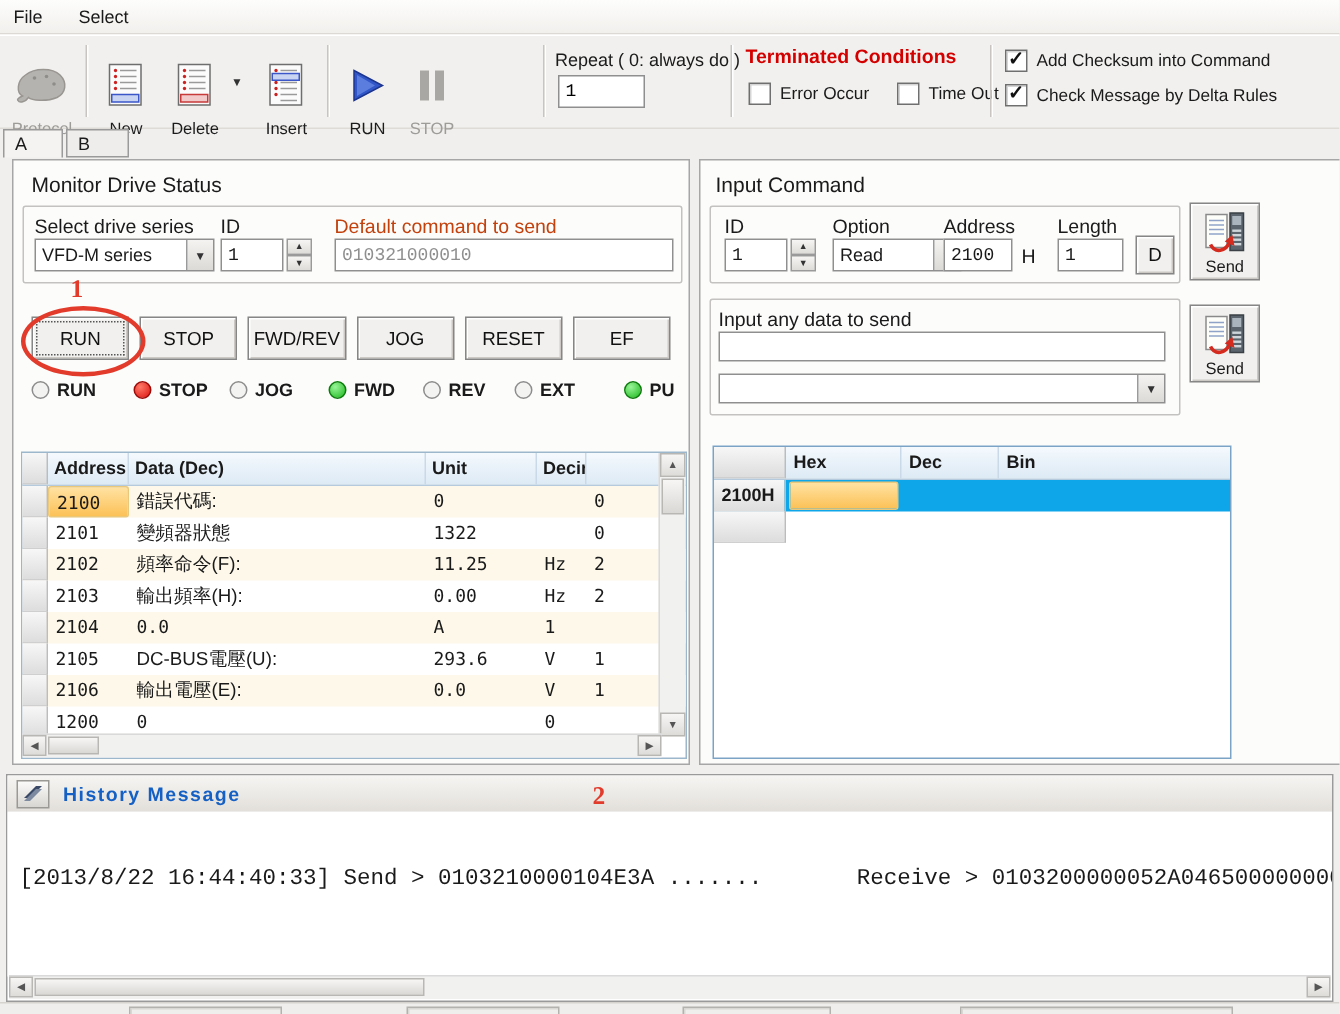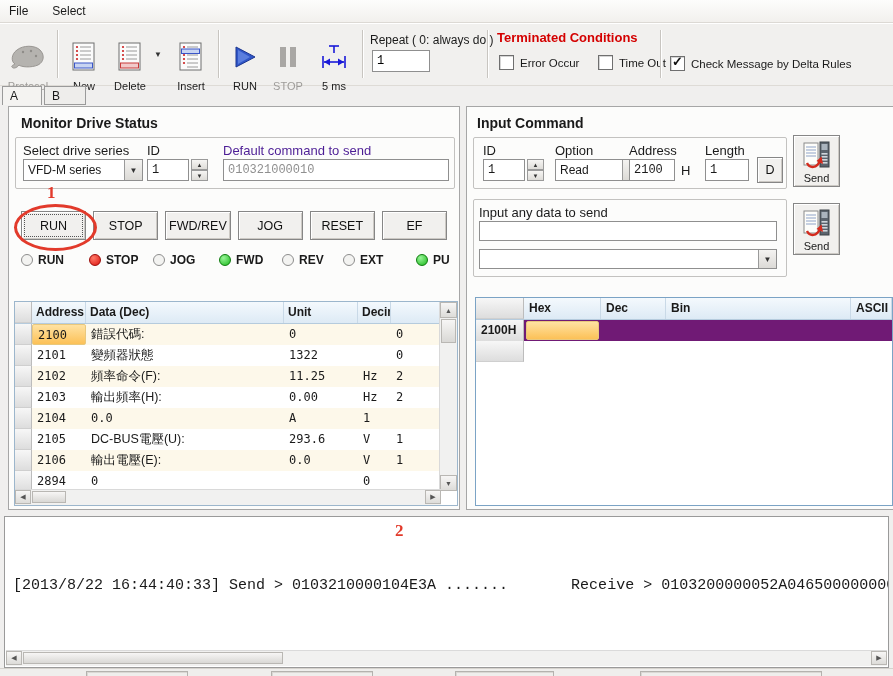--- a/index.html
+++ b/index.html
@@ -24,24 +24,24 @@
   .term-title{position:absolute;left:497px;top:6px;font-size:13px;font-weight:bold;color:#d40000}
   .cb{position:absolute;display:flex;align-items:center;gap:6px;font-size:11.5px}
   .cb .box{width:13px;height:13px;background:#fff;border:1px solid #6f6f6f;box-shadow:inset 1px 1px 0 #d5d5d5;position:relative}
   .cb[data-checked="true"] .box::after{content:"\2713";position:absolute;left:1px;top:-3px;font-size:13px;font-weight:bold;color:#111}
   
   .tab{top:86px;height:19px;font-size:12px;display:flex;align-items:center;justify-content:flex-start;padding-left:7px;box-sizing:border-box}
   .tab.active{left:2px;width:40px;background:#f4f3f1;border:1px solid #9a9a9a;border-bottom:none}
   .tab.inactive{left:44px;width:42px;background:#eeedeb;border:1px solid #9a9a9a}
   
   .panel{background:#fcfcfb;border:1px solid #a6a6a6}
-  .panel-title{position:absolute;left:12px;top:8px;font-size:14px;font-weight:bold}
+  .panel-title{position:absolute;left:12px;top:8px;font-size:14px;font-weight:normal}
   .gbox{position:absolute;border:1px solid #c3c2c0;border-radius:2px}
   .flabel{position:absolute;font-size:13px;white-space:nowrap}
-  .flabel.dis{color:#4c1d95}
+  .flabel.dis{color:#c2410c}
   .fld{position:absolute;height:22px;background:#fff;border:1px solid #8f8f8f;box-sizing:border-box;
     font-size:12px;font-family:"Liberation Mono",monospace;padding:3px 4px;white-space:nowrap;overflow:hidden}
   .fld.gray{color:#8f8f8f}
   .select{display:flex;align-items:center;justify-content:space-between;font-family:"Liberation Sans",sans-serif;padding:0 0 0 4px}
   .dda{width:17px;height:100%;background:linear-gradient(#f4f3f1,#dcdad6);border-left:1px solid #9a9a9a;
     display:flex;align-items:center;justify-content:center;font-size:8px;color:#333}
   .spin{position:absolute;width:17px;height:22px;display:flex;flex-direction:column}
   .spin span{flex:1;background:linear-gradient(#f6f5f3,#dedcd8);border:1px solid #9a9a9a;font-size:6px;
     display:flex;align-items:center;justify-content:center;color:#333}
   .pbtn{height:27px;background:#f1f0ee;border:1px solid #868686;box-shadow:inset 1px 1px 0 #ffffff,inset -1px -1px 0 #ccc9c4;
@@ -64,21 +64,21 @@
   .grow .cell{padding-left:5px;overflow:hidden;white-space:nowrap;box-sizing:border-box}
   .grow .num{font-family:"DejaVu Sans Mono",monospace;font-size:12px}
   .grow .cname{font-size:12.5px}
   .cell.sel{background:linear-gradient(#ffe2a2,#fcc157);border:1px solid #e9c87c;border-radius:2px}
   .vsb{position:absolute;right:0;top:0;width:17px;height:189px;background:#f1f1f0;border-left:1px solid #d9d9d9}
   .hsb{position:absolute;left:0;bottom:0;height:15px;background:#f1f1f0;border-top:1px solid #d9d9d9}
   .sb-btn{background:linear-gradient(#f7f6f5,#dddcd9);border:1px solid #b9b7b3;color:#555;
     display:flex;align-items:center;justify-content:center;font-size:7px;box-sizing:border-box}
   .sb-thumb{background:linear-gradient(#f7f6f5,#d9d8d5);border:1px solid #b9b7b3;box-sizing:border-box}
   
-  .itable{position:absolute;left:8px;top:190px;width:418px;height:209px;background:#fff;border:1px solid #7ba3c5;box-sizing:border-box;overflow:hidden}
+  .itable{position:absolute;left:8px;top:190px;width:346px;height:209px;background:#fff;border:1px solid #7ba3c5;box-sizing:border-box;overflow:hidden}
   .igrow{display:grid;grid-template-columns:48px 77px 65px 185px 1fr;height:21px;line-height:21px;font-size:12px}
   .igrow.ghead > div{padding-left:5px}
   .igrow .rhc{background:linear-gradient(#f7f7f7,#dddddd);border-right:1px solid #bcbcbc;border-bottom:1px solid #cfcfcf;
     font-weight:bold;padding-left:5px;box-sizing:border-box}
   .hexsel{margin:1px 2px;height:17px;background:linear-gradient(#ffe2a2,#fcc157);border:1px solid #e9c87c;border-radius:2px}
   .sendbtn{position:absolute;width:47px;height:52px;background:#f1f0ee;border:1px solid #868686;
     box-shadow:inset 1px 1px 0 #ffffff,inset -1px -1px 0 #ccc9c4;display:flex;flex-direction:column;align-items:center;
     justify-content:flex-end;padding-bottom:2px;font-size:11px;box-sizing:border-box}
   .sendbtn svg{margin-bottom:1px}
   
@@ -211,36 +211,20 @@
   <div class="tbtn disabled" style="left:268px;width:40px">
     <span class="ticon">
       <svg width="22" height="24" viewBox="0 0 22 24">
         <rect x="3" y="2" width="6" height="20" fill="#a9a7a4"></rect>
           <rect x="13" y="2" width="6" height="20" fill="#a9a7a4"></rect>
       </svg>
     </span>
     <span>STOP</span>
   </div>
 
-  <div class="tbtn" style="left:310px;width:48px">
-    <span class="ticon">
-      <svg width="30" height="26" viewBox="0 0 30 26">
-        <g stroke="#1a1ad8" stroke-width="1.6" fill="none">
-          <line x1="15" y1="2" x2="15" y2="9"></line>
-            <line x1="10" y1="2" x2="20" y2="2"></line>
-          <line x1="4" y1="12" x2="4" y2="24"></line>
-            <line x1="26" y1="12" x2="26" y2="24"></line>
-          <line x1="5" y1="18" x2="25" y2="18"></line>
-        </g>
-        <polygon points="5,18 11,14.5 11,21.5" fill="#1a1ad8"></polygon>
-        <polygon points="25,18 19,14.5 19,21.5" fill="#1a1ad8"></polygon>
-      </svg>
-    </span>
-    <span>5 ms</span>
-  </div>
 
   <div class="tsep" style="left:362px"></div>
 
   <div class="repeat-label">Repeat ( 0: always do )</div>
   <input class="fld repeat-input" readonly="" value="1" style="">
 
   <div class="tsep" style="left:487px"></div>
 
   <div class="term-title">Terminated Conditions</div>
 
@@ -248,20 +232,24 @@
     <span class="box"></span>
     <span>Error Occur</span>
   </div>
   <div class="cb" style="left:598px;top:31px" data-checked="false">
     <span class="box"></span>
     <span>Time Out</span>
   </div>
 
   <div class="tsep" style="left:660px"></div>
 
+  <div class="cb" style="left:670px;top:9px" data-checked="true">
+    <span class="box"></span>
+    <span>Add Checksum into Command</span>
+  </div>
   <div class="cb" style="left:670px;top:32px" data-checked="true">
     <span class="box"></span>
     <span>Check Message by Delta Rules</span>
   </div>
 </div>
 
 <div class="abs tab active">
     <span>A</span>
   </div>
 <div class="abs tab inactive">
@@ -382,21 +370,21 @@
     <div class="grow odd">
       <div class="rh"></div>
       <div class="cell num">2106</div>
       <div class="cell cname">輸出電壓(E):</div>
       <div class="cell num">0.0</div>
       <div class="cell num">V</div>
       <div class="cell num">1</div>
     </div>
     <div class="grow">
       <div class="rh"></div>
-      <div class="cell num">2894</div>
+      <div class="cell num">1200</div>
       <div class="cell num">0</div>
       <div class="cell num"></div>
       <div class="cell num">0</div>
     </div>
 
     <div class="vsb">
       <div class="sb-btn" style="width:17px;height:16px">▲</div>
       <div class="sb-thumb" style="width:15px;height:24px;margin:1px"></div>
       <div class="sb-btn" style="width:17px;height:16px;position:absolute;bottom:0">▼</div>
     </div>
@@ -488,40 +476,49 @@
   </div>
 
   <div class="itable">
     <div class="igrow ghead">
       <div class="rhc" style="background:linear-gradient(#f7f7f7,#dddddd)"></div>
       <div>Hex</div>
       <div>Dec</div>
       <div>Bin</div>
       <div>ASCII</div>
     </div>
-    <div class="igrow" style="background:#701a75">
+    <div class="igrow" style="background:#0ea5e9">
       <div class="rhc">2100H</div>
       <div>
           <div class="hexsel"></div>
         </div>
       <div></div>
       <div></div>
       <div></div>
     </div>
     <div class="igrow">
       <div class="rhc"></div>
       <div></div>
       <div></div>
       <div></div>
       <div></div>
     </div>
   </div>
 </div>
 
 <div class="abs history">
+  <div class="hheader">
+    <span class="hicon">
+      <svg width="14" height="12" viewBox="0 0 14 12">
+        <polygon points="1,9 9,1 13,1 5,9" fill="#3a4a66"></polygon>
+        <polygon points="1,11 9,3 13,3 5,11" fill="#7d8aa0"></polygon>
+      </svg>
+    </span>
+    <span class="htitle">History Message</span>
+  </div>
   <div class="hlog">
     <div class="hline"><span>[2013/8/22 16:44:40:33]</span><span> Send &gt; </span><span>0103210000104E3A</span><span> .......</span><span>       Receive &gt; </span><span>0103200000052A0465000000000B7800000000000000</span></div>
     
     
   </div>
   <div class="hhsb">
     <div class="sb-btn" style="width:16px;height:14px;float:left">◀</div>
     <div class="sb-thumb" style="width:260px;height:12px;float:left;margin:1px"></div>
     <div class="sb-btn" style="width:16px;height:14px;float:right">▶</div>
   </div>

